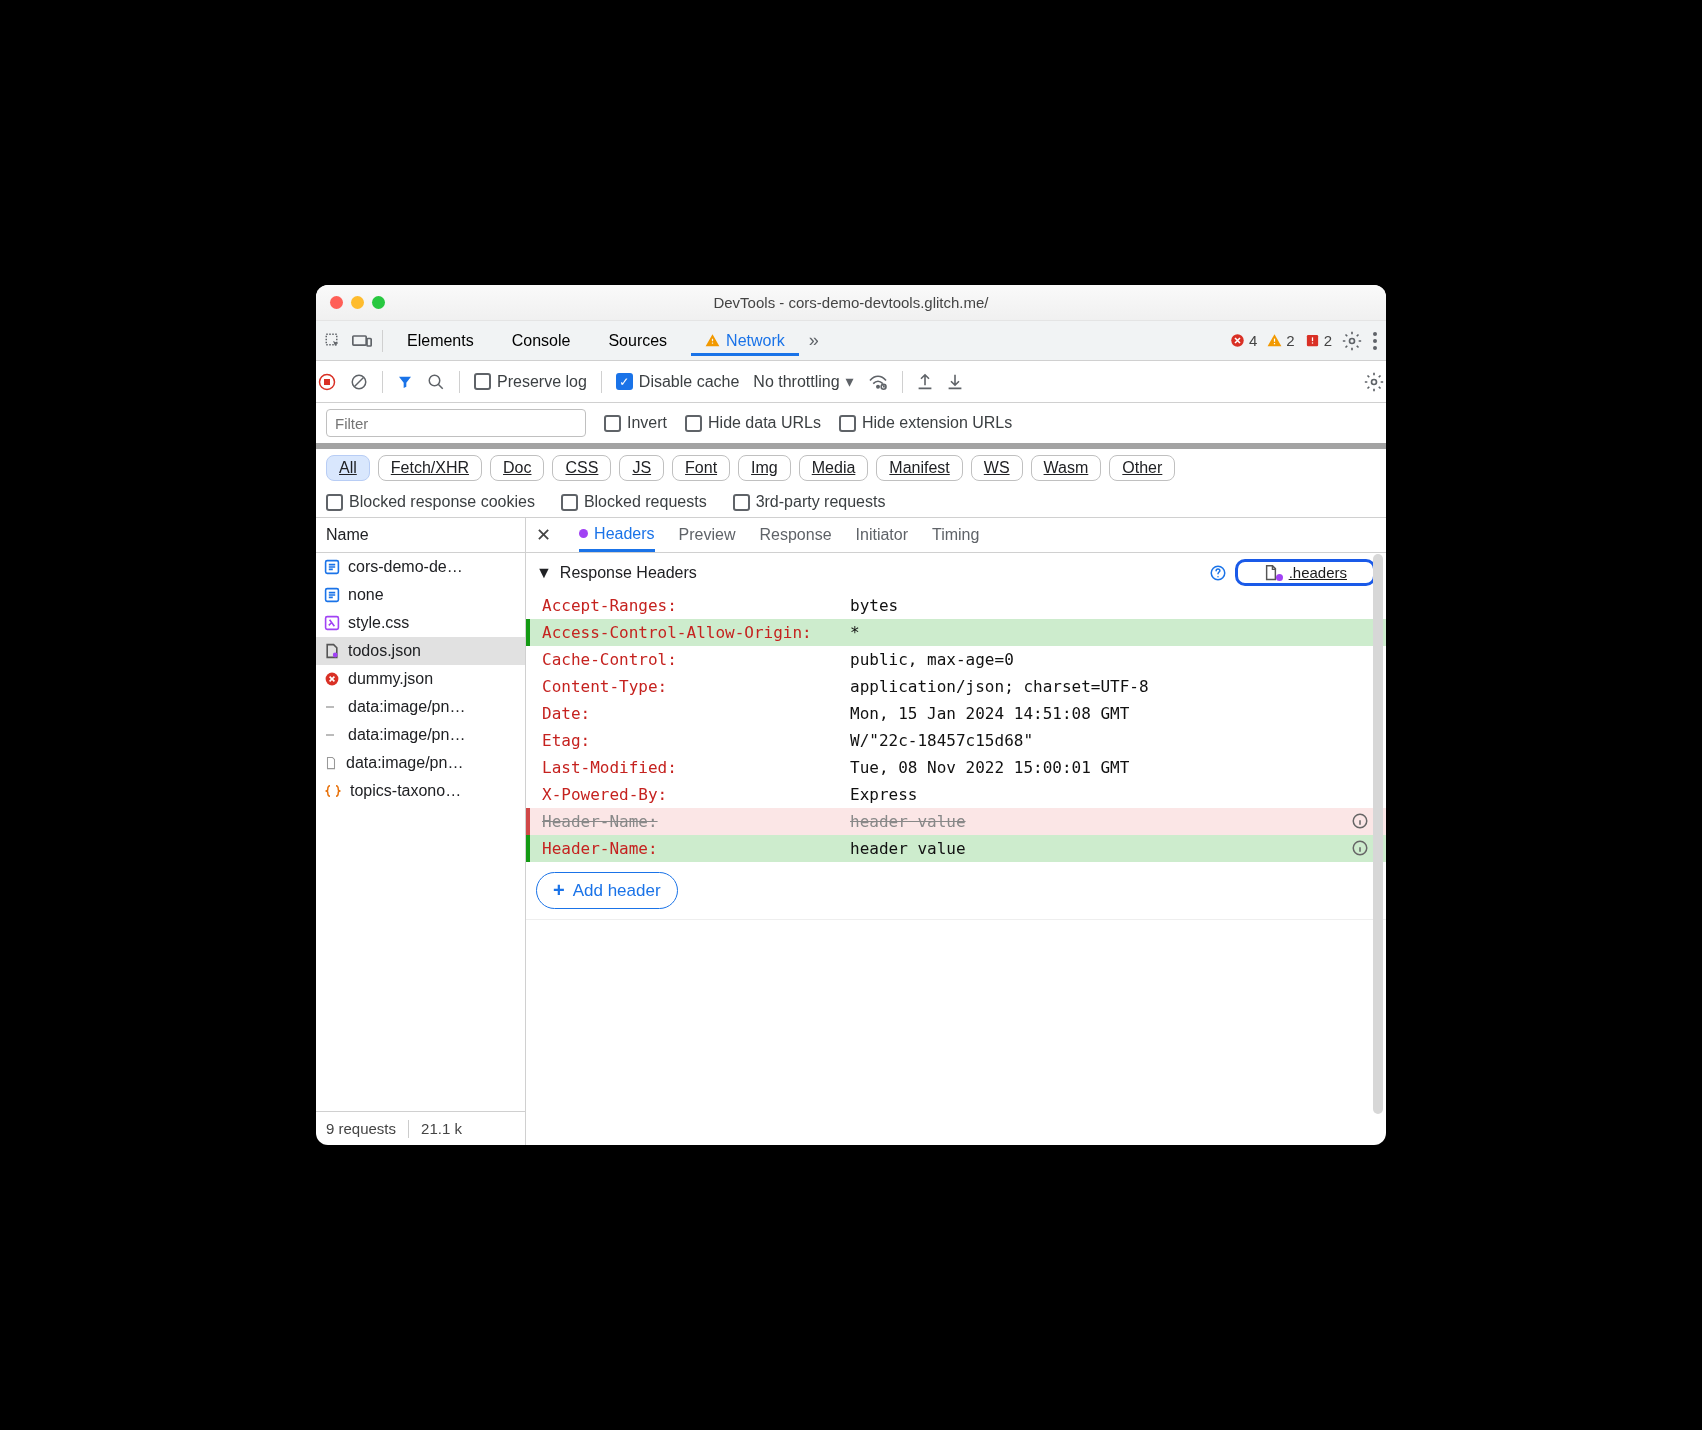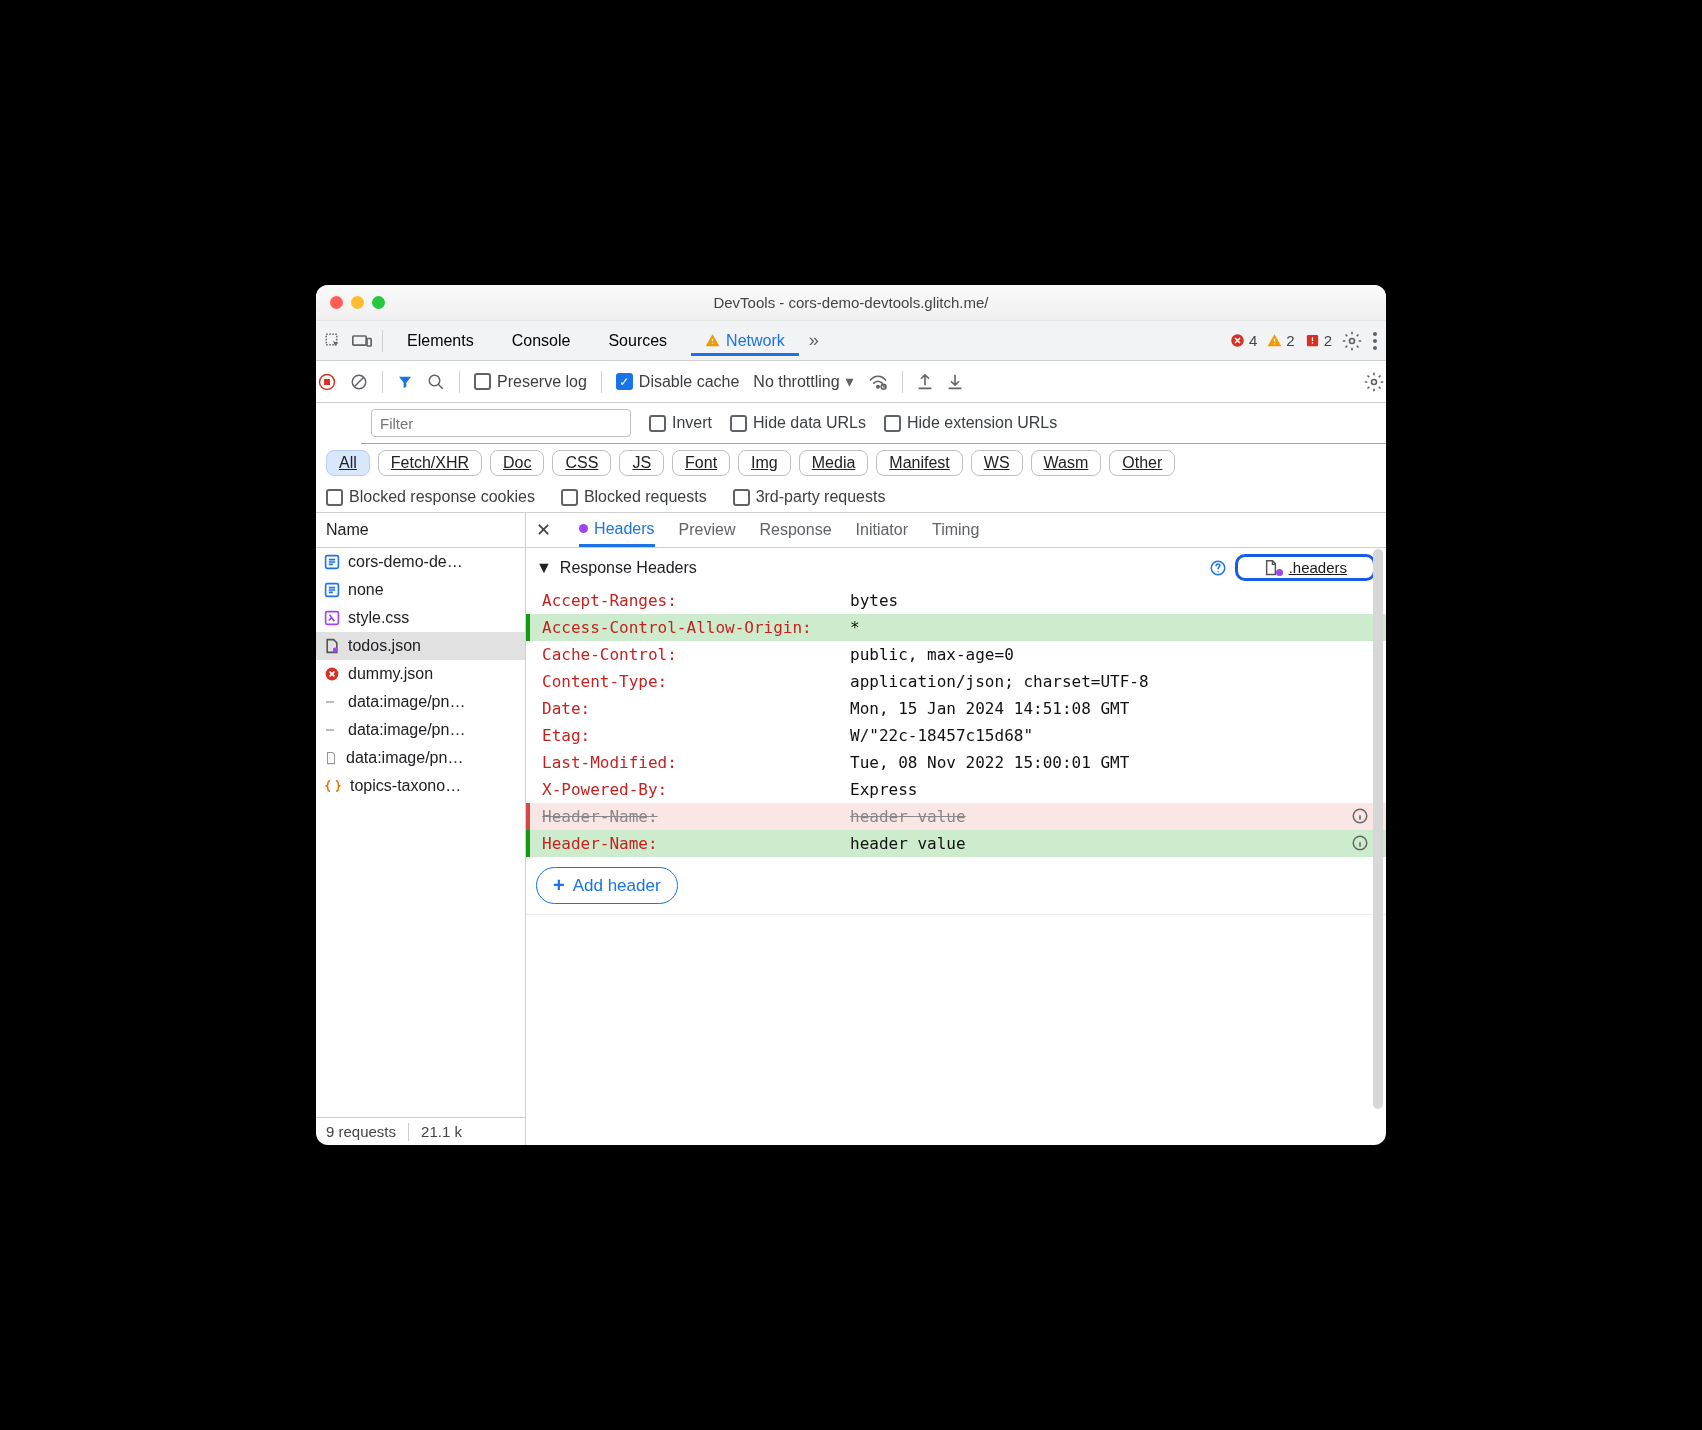--- a/index.html
+++ b/index.html
@@ -54,22 +54,21 @@
   .checkbox { display:flex; align-items:center; gap:6px; font-size:16px; color:#3c4043;}
   .checkbox .box {
     width:17px; height:17px; border:2px solid #5f6368; border-radius:3px;
     display:inline-flex; align-items:center; justify-content:center;
   }
   .checkbox .box.on { background:#1a73e8; border-color:#1a73e8; color:#fff; font-size:12px;}
   .throttle { display:flex; align-items:center; gap:6px; color:#3c4043; font-size:16px;}
   
   .filterrow {
     padding:6px 10px; display:flex; align-items:center; gap:18px; flex-wrap:wrap;
-    border-bottom:1px solid #a3a3a3;
-    margin-left:45px;
+    border-bottom:6px solid #a3a3a3;
   }
   .filterinput {
     border:1px solid #c0c0c0; border-radius:4px; height:28px; width:260px;
     padding:0 8px; font-size:15px; color:#666;
   }
   
   .typerow { padding:6px 10px; display:flex; gap:8px; flex-wrap:wrap;}
   .pill { border:1px solid #c0c0c0; border-radius:8px; padding:3px 12px; font-size:16px; cursor:pointer;text-decoration:underline;}
   .pill.on { background:#d9e7fd; border-color:#b8cdf5;}
   
@@ -78,21 +77,21 @@
   .main { flex:1; display:flex; min-height:0; position:relative;}
   .namecol {
     width:210px; border-right:1px solid #d0d0d0; display:flex; flex-direction:column;
   }
   .namecol .hdr { height:35px; border-bottom:1px solid #d0d0d0; display:flex; align-items:center; padding:0 10px; font-size:16px;}
   .reqlist { flex:1; overflow:hidden;}
   .reqrow { display:flex; align-items:center; gap:8px; padding:5px 8px; font-size:16px; white-space:nowrap; overflow:hidden; text-overflow:ellipsis; cursor:pointer;}
   .reqrow.sel { background:#e1e1e1;}
   .reqrow .ellip { overflow:hidden; text-overflow:ellipsis;}
   .namestatus {
-    border-top:1px solid #d0d0d0; height:28px; display:flex; align-items:center; gap:12px;
+    border-top:1px solid #d0d0d0; height:34px; display:flex; align-items:center; gap:12px;
     padding:0 10px; font-size:15px; color:#444;
   }
   
   .details { flex:1; display:flex; flex-direction:column; min-width:0;}
   .dtabs { height:35px; border-bottom:1px solid #d0d0d0; display:flex; align-items:center; gap:24px; padding:0 10px; font-size:16px;}
   .dtabs .dt { color:#5f6368; cursor:pointer; display:flex; align-items:center; gap:6px;}
   .dtabs .dt.active { color:#1a73e8; border-bottom:3px solid #1a73e8; height:100%; display:flex; align-items:center;}
   .dtabs .close { color:#444; font-size:18px; cursor:pointer; padding-right:4px;}
   .section { border-bottom:1px solid #eee;}
   .sectionhdr { display:flex; align-items:center; gap:8px; padding:6px 10px; font-size:16px; cursor:pointer;}

